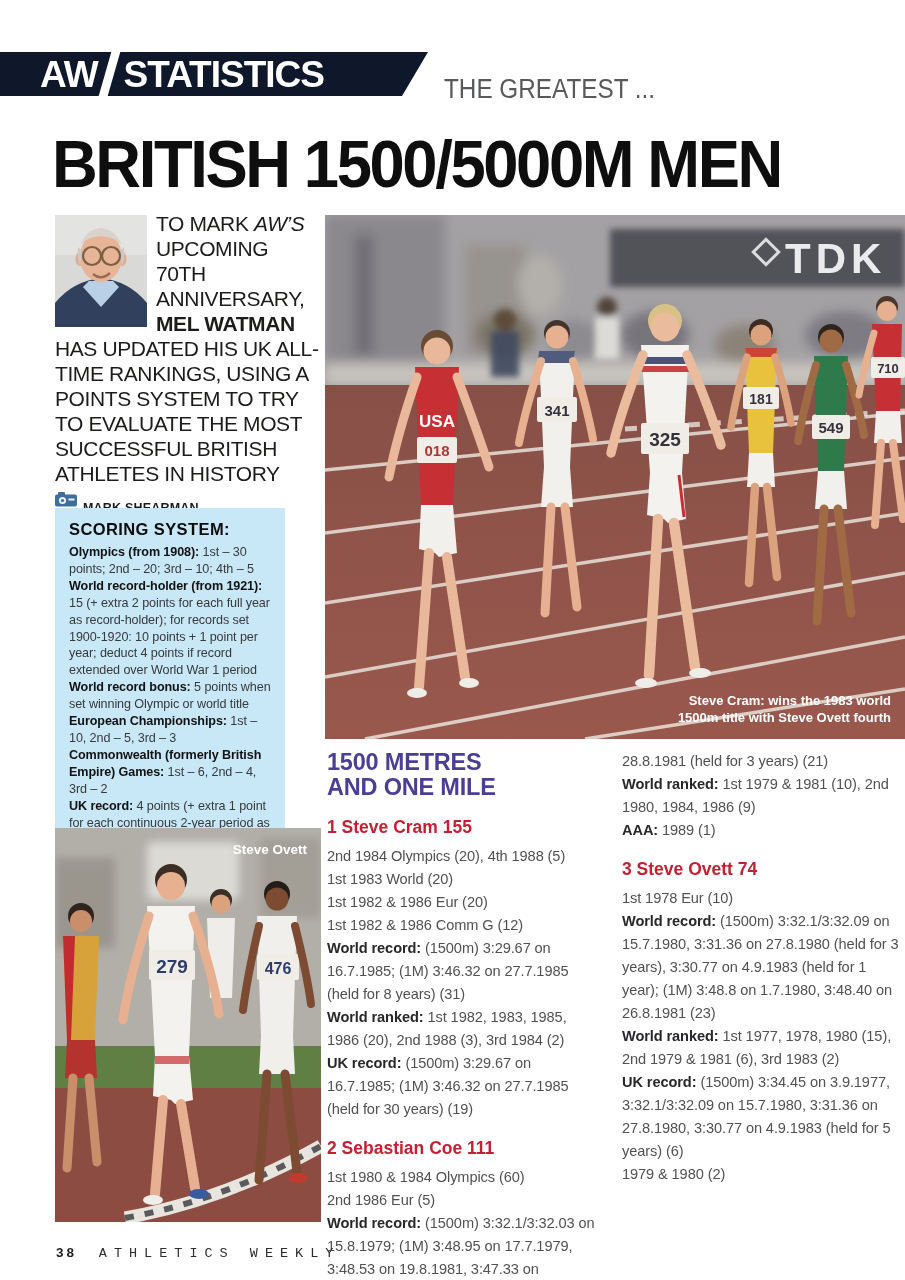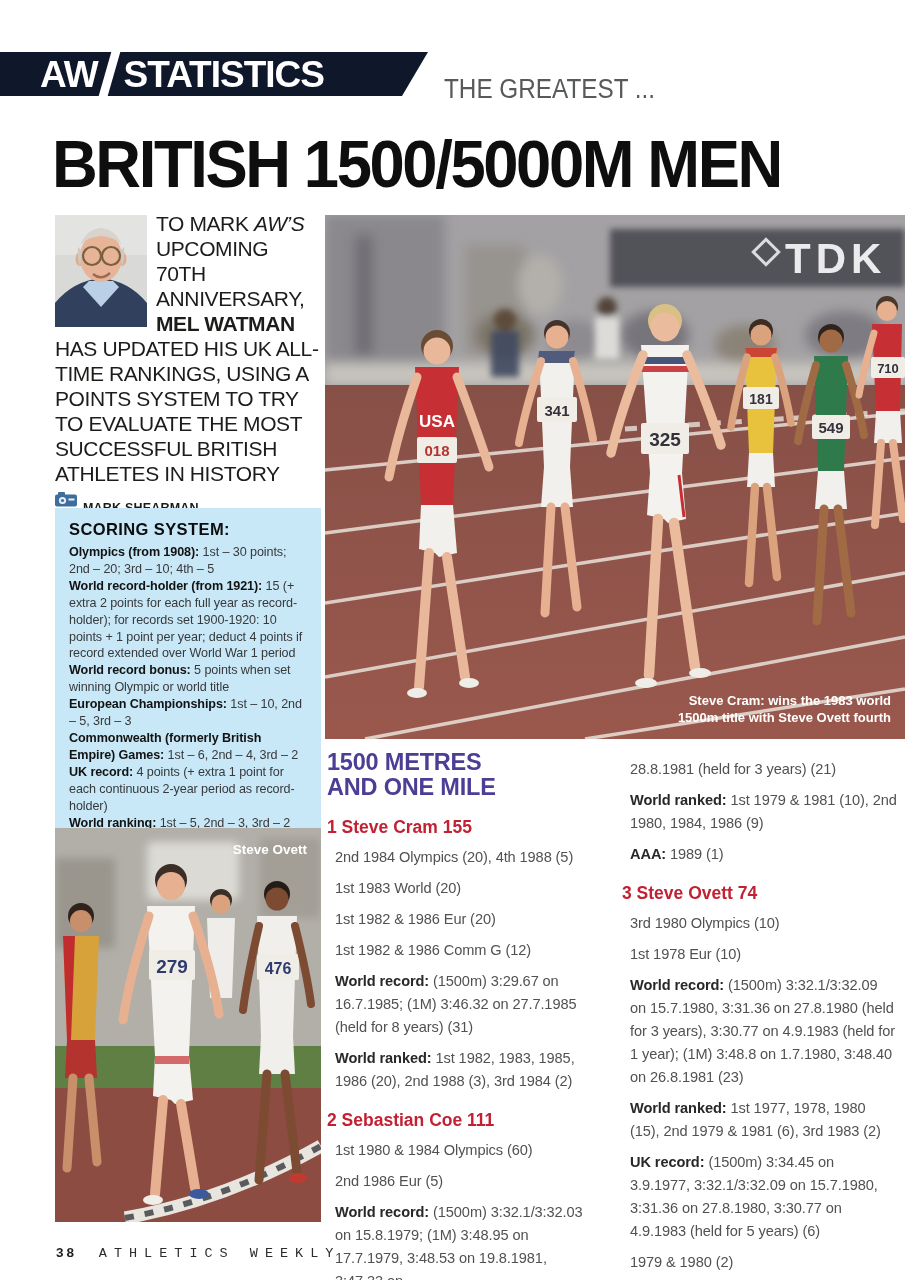--- a/index.html
+++ b/index.html
@@ -23,37 +23,37 @@
   
   .intro{position:absolute;left:55px;top:211px;width:266px;font-size:21px;line-height:25px;
          letter-spacing:-.4px;color:#1c1c1a;}
   .intro .pphoto{float:left;width:92px;height:112px;margin:4px 9px 2px 0;}
   .intro i{font-style:italic;}
   .intro b{font-weight:bold;}
   .credit{position:absolute;left:55px;top:483px;display:flex;align-items:center;gap:6px;}
   .credit .cname{font-size:12.5px;font-weight:bold;letter-spacing:.2px;color:#1a1a18;margin-top:18px;}
 
   
-  .scorebox{position:absolute;left:55px;top:508px;width:266px;box-sizing:border-box;
+  .scorebox{position:absolute;left:55px;top:508px;width:230px;box-sizing:border-box;
             background:#c9e8f7;padding:12px 13px 14px 14px;}
   .scorebox h4{margin:0 0 5px 0;font-size:16.5px;letter-spacing:.4px;color:#0d0d0d;}
   .scorebox p{margin:0;font-size:12.6px;line-height:16.9px;color:#37393b;letter-spacing:-.1px;}
   .scorebox p b{color:#121212;}
 
   
   .mainphoto{position:absolute;left:325px;top:215px;width:580px;height:524px;}
   .ovettphoto{position:absolute;left:55px;top:828px;width:266px;height:394px;}
 
   
   .colmid{position:absolute;left:327px;top:750px;width:274px;}
   .colright{position:absolute;left:622px;top:750px;width:283px;}
   .col-heading{font-size:23.5px;font-weight:bold;color:#4b3e94;line-height:25px;
                letter-spacing:-.2px;margin:0 0 2px 0;}
   .entry-name{font-size:17.5px;font-weight:bold;color:#c22133;margin:17px 0 7px 0;}
-  .stat-line{font-size:14.6px;line-height:23px;color:#515154;margin:8px;letter-spacing:-.1px;}
+  .stat-line{font-size:14.6px;line-height:23px;color:#515154;margin:0;letter-spacing:-.1px;}
   .stat-line b{color:#28282b;}
 
   
   .footer{position:absolute;left:56px;top:1245px;font-size:13.5px;color:#1f1f1f;white-space:nowrap;}
   .footer .num{font-weight:bold;letter-spacing:3px;margin-right:18px;}
   .footer .fbrand{letter-spacing:7px;color:#2c2c2c;font-family:Liberation Mono, monospace;}
 
   svg text{font-family:"Liberation Sans",sans-serif;}
 </style>
 </head>
@@ -324,31 +324,31 @@
         <div>1500 METRES</div>
         <div>AND ONE MILE</div>
       </div>
       <p class="entry-name">1 Steve Cram 155</p>
       <p class="stat-line">2nd 1984 Olympics (20), 4th 1988 (5)</p>
       <p class="stat-line">1st 1983 World (20)</p>
       <p class="stat-line">1st 1982 &amp; 1986 Eur (20)</p>
       <p class="stat-line">1st 1982 &amp; 1986 Comm G (12)</p>
       <p class="stat-line"><b>World record:</b> (1500m) 3:29.67 on 16.7.1985; (1M) 3:46.32 on 27.7.1985 (held for 8 years) (31)</p>
       <p class="stat-line"><b>World ranked:</b> 1st 1982, 1983, 1985, 1986 (20), 2nd 1988 (3), 3rd 1984 (2)</p>
+      <p class="stat-line"><b>UK record:</b> (1500m) 3:29.67 on 16.7.1985; (1M) 3:46.32 on 27.7.1985 (held for 30 years) (19)</p>
       <p class="entry-name">2 Sebastian Coe 111</p>
       <p class="stat-line">1st 1980 &amp; 1984 Olympics (60)</p>
       <p class="stat-line">2nd 1986 Eur (5)</p>
       <p class="stat-line"><b>World record:</b> (1500m) 3:32.1/3:32.03 on 15.8.1979; (1M) 3:48.95 on 17.7.1979, 3:48.53 on 19.8.1981, 3:47.33 on</p>
     </div>
   <div class="colright">
       <p class="stat-line">28.8.1981 (held for 3 years) (21)</p>
       <p class="stat-line"><b>World ranked:</b> 1st 1979 &amp; 1981 (10), 2nd 1980, 1984, 1986 (9)</p>
       <p class="stat-line"><b>AAA:</b> 1989 (1)</p>
       <p class="entry-name">3 Steve Ovett 74</p>
-      <p class="stat-line">3rd 1980 Olympics (10)</p>
       <p class="stat-line">1st 1978 Eur (10)</p>
       <p class="stat-line"><b>World record:</b> (1500m) 3:32.1/3:32.09 on 15.7.1980, 3:31.36 on 27.8.1980 (held for 3 years), 3:30.77 on 4.9.1983 (held for 1 year); (1M) 3:48.8 on 1.7.1980, 3:48.40 on 26.8.1981 (23)</p>
       <p class="stat-line"><b>World ranked:</b> 1st 1977, 1978, 1980 (15), 2nd 1979 &amp; 1981 (6), 3rd 1983 (2)</p>
       <p class="stat-line"><b>UK record:</b> (1500m) 3:34.45 on 3.9.1977, 3:32.1/3:32.09 on 15.7.1980, 3:31.36 on 27.8.1980, 3:30.77 on 4.9.1983 (held for 5 years) (6)</p>
       <p class="stat-line"> 1979 &amp; 1980 (2)</p>
     </div>
 
   <div class="footer">
     <span class="num">38</span>
     <span class="fbrand">ATHLETICS WEEKLY</span>

